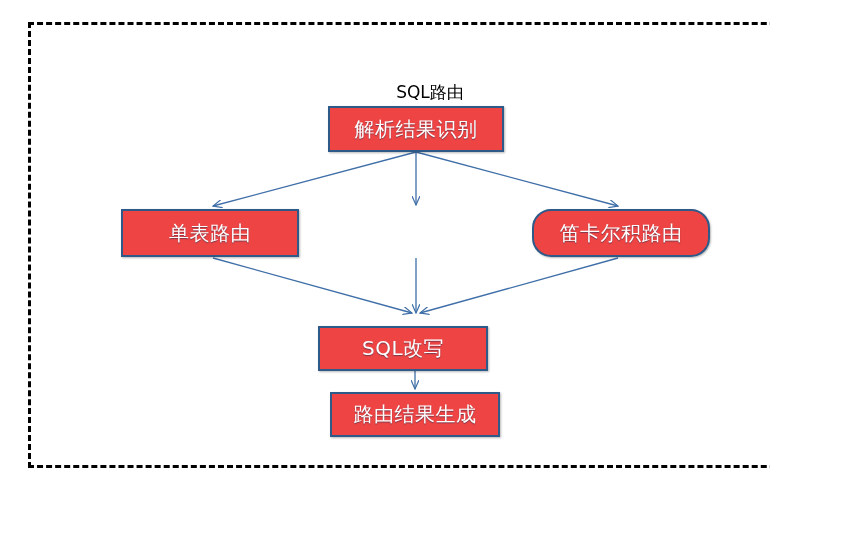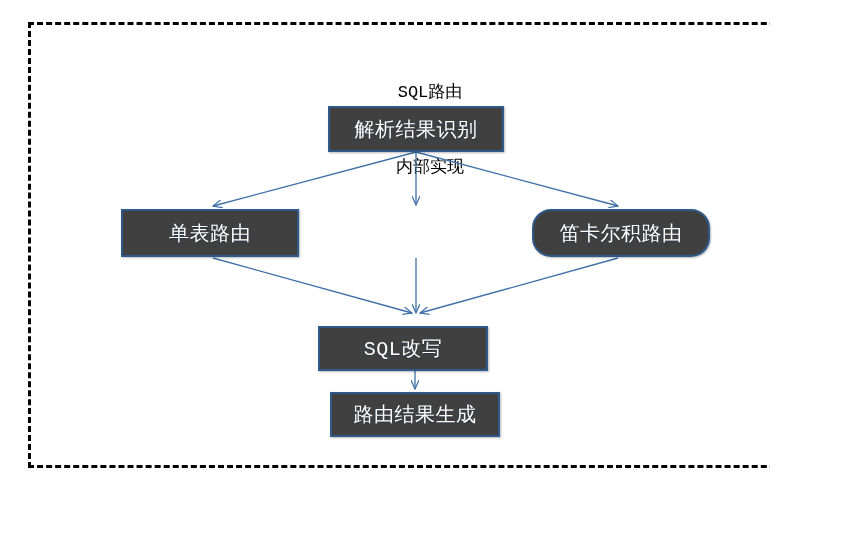--- a/index.html
+++ b/index.html
@@ -9,21 +9,20 @@
   }
   body {
     font-family: "DejaVu Sans", "Liberation Sans", sans-serif;
   }
   #canvas {
     position: relative;
     width: 770px;
     height: 534px;
     background: #ffffff;
     overflow: hidden;
-    font-family: Liberation Mono, monospace;
   }
   
   .dashed-frame {
     position: absolute;
     left: 28px;
     top: 22px;
     width: 784px;
     height: 446px;
     border: 3px dashed #000000;
     box-sizing: border-box;
@@ -42,21 +41,21 @@
     white-space: pre;
     user-select: none;
   }
   .title-line {
     display: block;
   }
   
   .node {
     position: absolute;
     box-sizing: border-box;
-    background: #404040;
+    background: #ef4444;
     border: 2px solid #2e5a8a;
     display: flex;
     align-items: center;
     justify-content: center;
     color: #ffffff;
     font-size: 20px;
     letter-spacing: 0.5px;
     text-shadow: 0 1px 1px rgba(20,45,80,0.55);
     box-shadow: 1px 1px 2px rgba(0,0,0,0.28);
   }
@@ -79,21 +78,20 @@
 </style>
 </head>
 <body>
 
 <div id="canvas">
 
   <div class="dashed-frame"></div>
 
   <div class="diagram-title">
     <span class="title-line">SQL路由</span>
-    <span class="title-line">内部实现</span>
   </div>
 
   <svg id="edges" viewBox="0 0 850 534" xmlns="http://www.w3.org/2000/svg">
     <defs>
       <marker id="arrowhead" markerWidth="10" markerHeight="8" refX="9" refY="4" orient="auto" markerUnits="userSpaceOnUse">
         <path d="M 0 0 L 9 4 L 0 8" fill="none" stroke="#3f6fa8" stroke-width="1.2"></path>
       </marker>
     </defs>
 
     <path d="M 416 152 L 213 206" fill="none" stroke="#3f6fa8" stroke-width="1.3" marker-end="url(#arrowhead)"></path>

